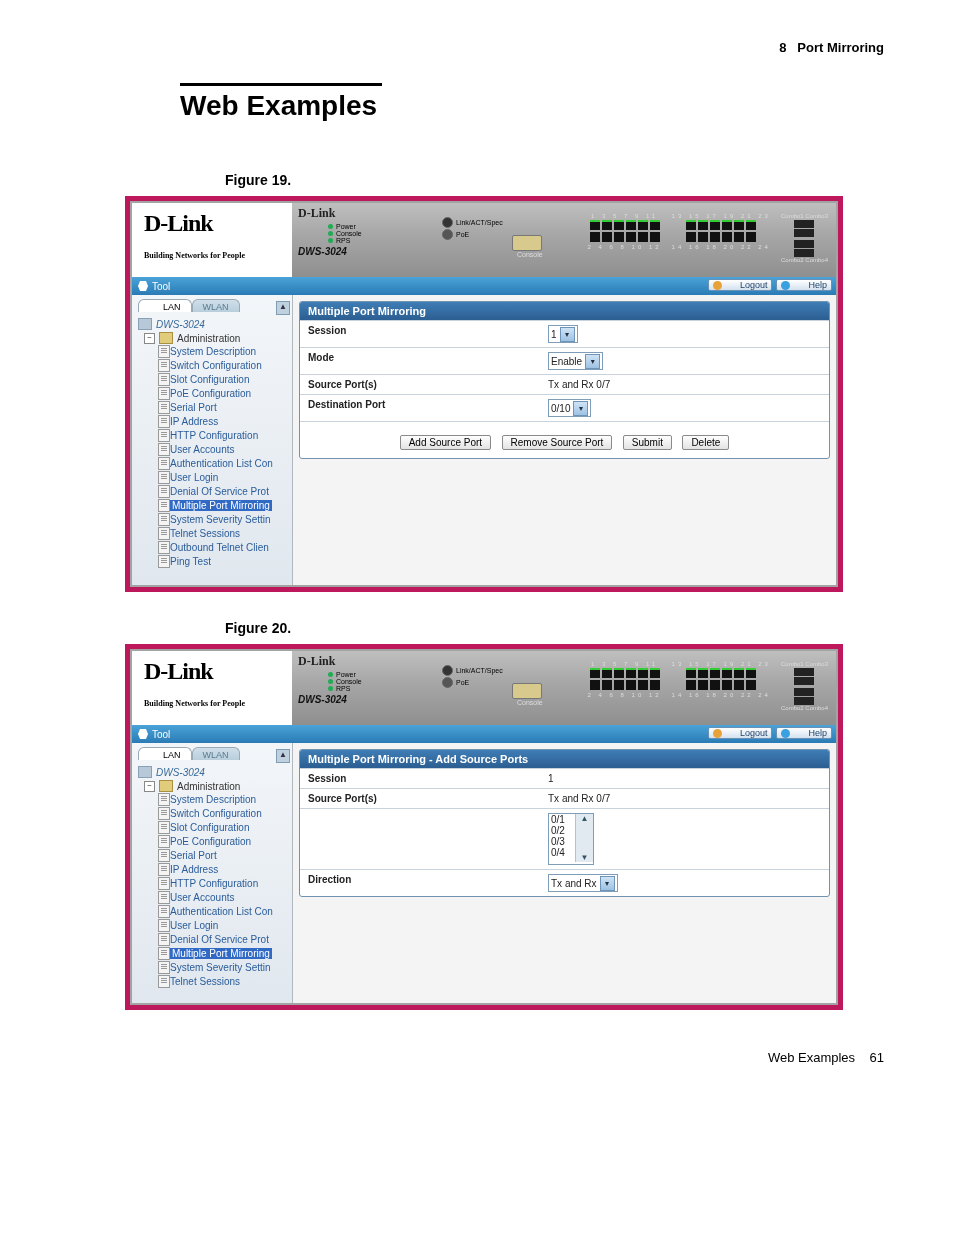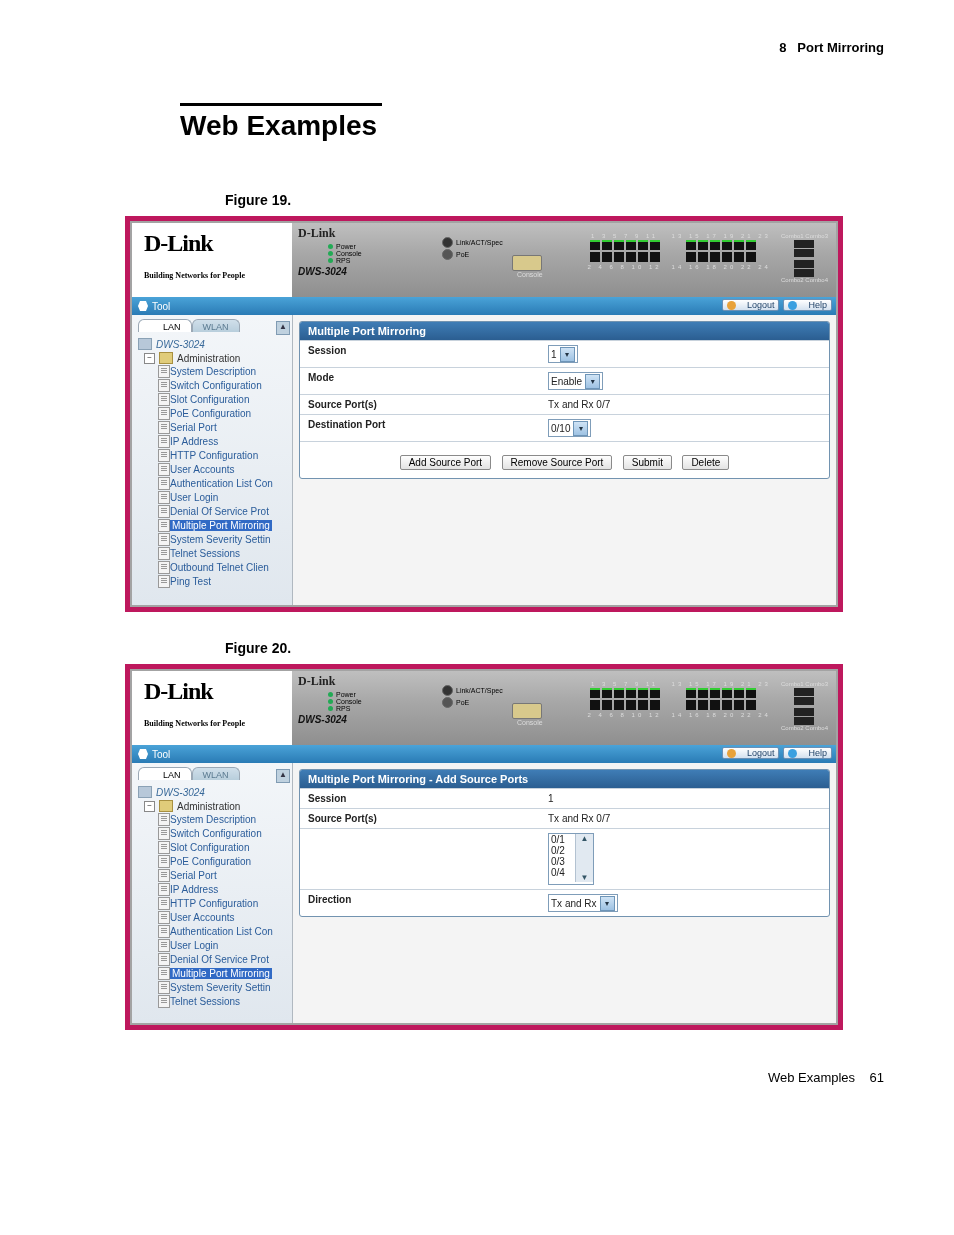--- a/index.html
+++ b/index.html
@@ -10,21 +10,21 @@
     color: #000;
   }
   .page {
     padding: 40px 70px 60px 70px;
   }
   .header-right {
     text-align: right;
     font-family: Arial, sans-serif;
     font-size: 13px;
     font-weight: bold;
-    margin-bottom: 48px;
+    margin-bottom: 28px;
   }
   .rule {
     border-top: 3px solid #000;
     width: 202px;
     margin-left: 110px;
     margin-bottom: 4px;
   }
   .h1 {
     font-family: Arial, sans-serif;
     font-size: 28px;
@@ -170,21 +170,21 @@
   }
   .toolbar .right-btns {
     position: absolute; right: 4px; top: 2px; display: flex; gap: 4px;
   }
   .tbtn {
     font-size: 9px;
     background: linear-gradient(#fff,#d3e1ef);
     border: 1px solid #6a90b5;
     border-radius: 2px;
     padding: 0 4px;
-    display: flex; align-items: center; gap: 11px;
+    display: flex; align-items: center; gap: 18px;
     color: #23456a;
   }
   .tbtn .bico { width: 9px; height: 9px; border-radius: 50%; }
   
   .mainrow { display: flex; }
   .sidebar {
     width: 160px;
     background: linear-gradient(#f3f6f9,#e0e7ee);
     border-right: 1px solid #b0b8c0;
     padding: 0 0 6px 0;

